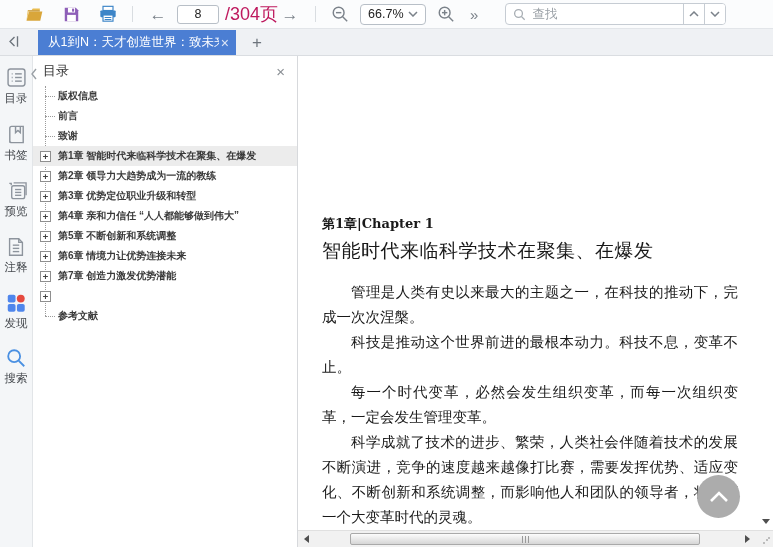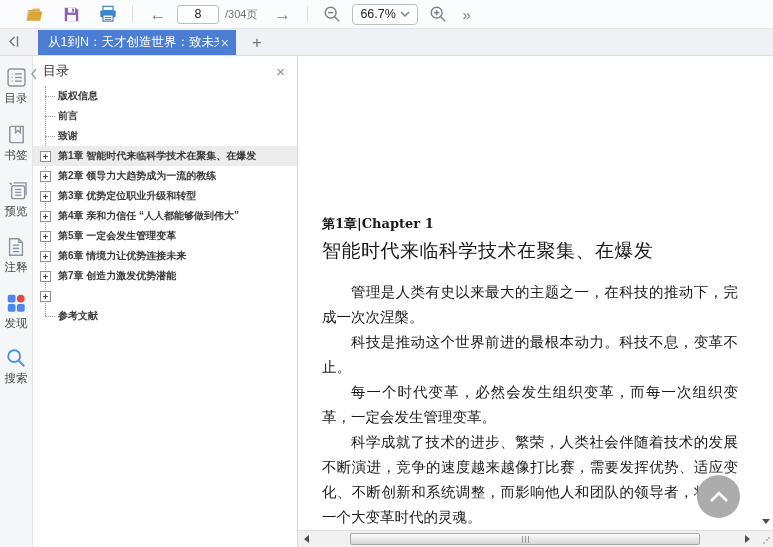--- a/index.html
+++ b/index.html
@@ -7,21 +7,21 @@
   body { font-family:"Liberation Sans", sans-serif; font-size:13px; color:#333; background:#fff; }
   .app { width:773px; height:547px; display:flex; flex-direction:column; position:relative; }
 
   
   .toolbar { height:29px; background:#fbfcfd; border-bottom:1px solid #e2e5e9; display:flex; align-items:center; padding-left:24px; flex:0 0 auto; }
   .tb-icon { width:20px; height:20px; display:flex; align-items:center; justify-content:center; cursor:pointer; }
   .tb-sep { width:1px; height:16px; background:#d9dde1; margin:0 14px; }
   .tb-gap { width:17px; }
   .arrow-btn { color:#7b828a; font-size:17px; line-height:1; cursor:pointer; width:22px; text-align:center; }
   .page-input { width:42px; height:19px; border:1px solid #b8bfc7; border-radius:3px; text-align:center; font-size:12.5px; color:#222; margin:0 6px 0 8px; outline:none; background:#fff; font-family:"Liberation Sans",sans-serif; }
-  .page-total { color:#737373; font-size:11px; margin-right:14px; white-space:nowrap; }
+  .page-total { color:#be185d; font-size:18px; margin-right:1px; white-space:nowrap; }
   .zoom-select { height:21px; min-width:66px; border:1px solid #b8bfc7; border-radius:4px; background:#fff; display:flex; align-items:center; justify-content:space-between; padding:0 7px; margin:0 10px; cursor:pointer; }
   .zoom-select span { font-size:12.5px; color:#222;text-align:right; }
   .more-btn { color:#7b828a; font-size:15px; margin-left:14px; cursor:pointer; letter-spacing:-1px; }
   .search-wrap { margin-left:28px; width:221px; height:22px; border:1px solid #c6ccd3; border-radius:4px; background:#fff; display:flex; align-items:center; overflow:hidden; }
   .search-field { position:relative; flex:1; height:100%; display:flex; align-items:center; }
   .search-field svg { position:absolute; left:7px; }
   .search-field input { border:none; outline:none; width:100%; height:100%; padding-left:26px; font-size:12.5px; color:#333; background:transparent; font-family:"Liberation Sans",sans-serif; }
   .search-field input::placeholder { color:#9aa0a6; }
   .find-btn { width:21px; height:100%; border-left:1px solid #c6ccd3; display:flex; align-items:center; justify-content:center; cursor:pointer; background:#fff; }
 
@@ -139,20 +139,39 @@
     </div>
     <div class="tb-icon">
       <svg width="18" height="18" viewBox="0 0 20 20" fill="none" stroke="#7b828a" stroke-width="1.6">
           <circle cx="8.5" cy="8.5" r="6"></circle>
           <line x1="13" y1="13" x2="18" y2="18"></line>
           <line x1="5.5" y1="8.5" x2="11.5" y2="8.5"></line>
           <line x1="8.5" y1="5.5" x2="8.5" y2="11.5"></line>
         </svg>
     </div>
     <div class="more-btn">»</div>
+    <div class="search-wrap">
+      <div class="search-field">
+        <svg width="13" height="13" viewBox="0 0 20 20" fill="none" stroke="#a7adb3" stroke-width="2">
+            <circle cx="8.5" cy="8.5" r="6"></circle>
+            <line x1="13" y1="13" x2="18" y2="18"></line>
+          </svg>
+        <input placeholder="查找" style="">
+      </div>
+      <div class="find-btn">
+        <svg width="10" height="6" viewBox="0 0 10 6" fill="none" stroke="#7b828a" stroke-width="1.5">
+            <polyline points="1,5 5,1 9,5"></polyline>
+          </svg>
+      </div>
+      <div class="find-btn">
+        <svg width="10" height="6" viewBox="0 0 10 6" fill="none" stroke="#7b828a" stroke-width="1.5">
+            <polyline points="1,1 5,5 9,1"></polyline>
+          </svg>
+      </div>
+    </div>
   </div>
 
   <div class="tabbar">
     <div class="collapse-btn">
       <svg width="15" height="15" viewBox="0 0 20 20" fill="none" stroke="#6d747c" stroke-width="1.8">
           <polyline points="10,4 4,10 10,16"></polyline>
           <line x1="14" y1="3" x2="14" y2="17"></line>
         </svg>
     </div>
     <div class="tab">
@@ -257,21 +276,21 @@
         <div class="toc-row">
             <span class="plusbox"></span>
             <span>第3章 优势定位职业升级和转型</span>
           </div>
         <div class="toc-row">
             <span class="plusbox"></span>
             <span>第4章 亲和力信任 “人人都能够做到伟大”</span>
           </div>
         <div class="toc-row">
             <span class="plusbox"></span>
-            <span>第5章 一定会发生管理变革</span>
+            <span>第5章 不断创新和系统调整</span>
           </div>
         <div class="toc-row">
             <span class="plusbox"></span>
             <span>第6章 情境力让优势连接未来</span>
           </div>
         <div class="toc-row">
             <span class="plusbox"></span>
             <span>第7章 创造力激发优势潜能</span>
           </div>
         <div class="toc-row">

